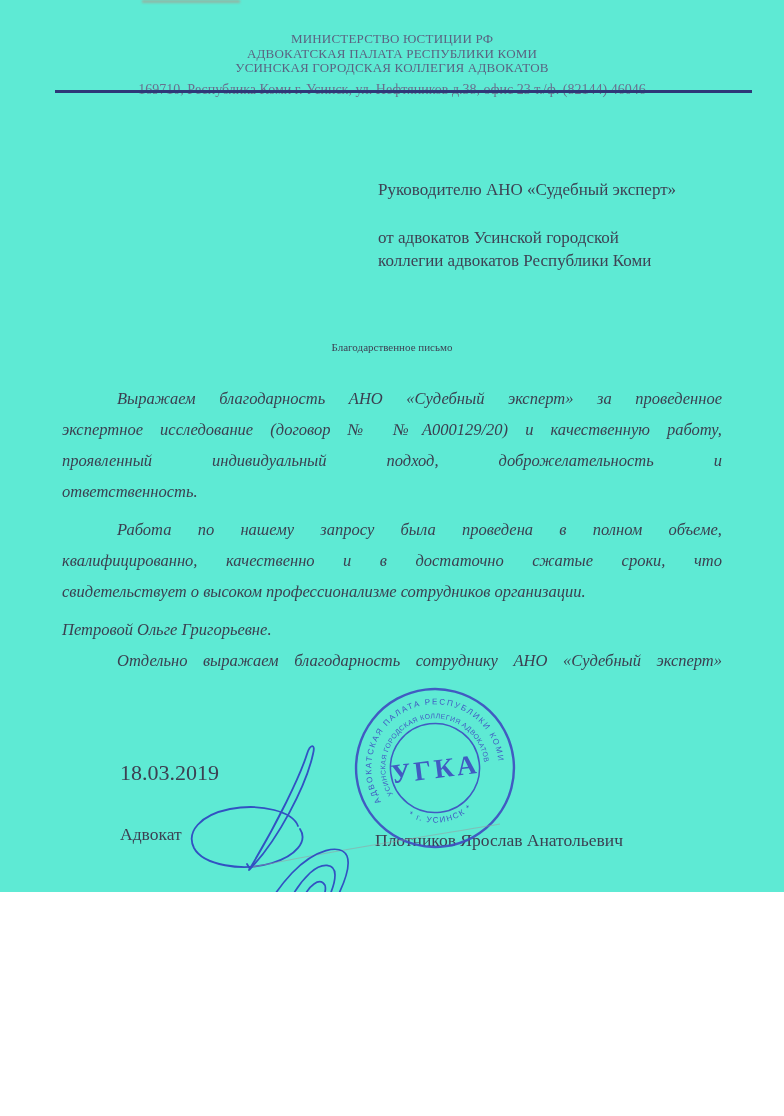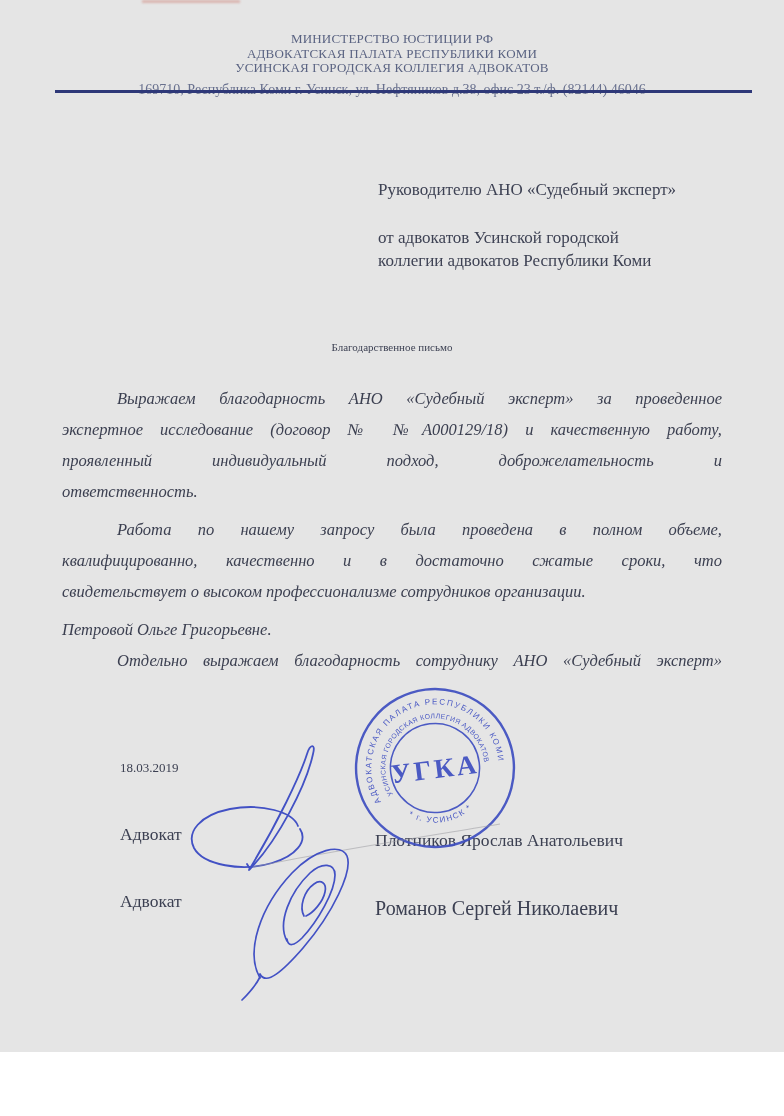--- a/index.html
+++ b/index.html
@@ -1,17 +1,17 @@
 <!DOCTYPE html>
 <html lang="ru"><head>
 <meta charset="utf-8">
 <style>
   html,body { margin:0; padding:0; background:#ffffff; }
   .page {
-    position:relative; width:784px; height:1052px; background:#e5e5e5;
+    position:relative; width:784px; height:892px; background:#5eead4;
     font-family:"Liberation Serif", serif; color:#3c4052; overflow:hidden;
   }
 
   
   .artifact-pink { position:absolute; left:142px; top:0; width:98px; height:3px;
     background:rgba(205,122,110,0.45); filter:blur(0.8px); }
   .artifact-gray { position:absolute; left:28px; top:1088px; width:90px; height:10px;
     background:rgba(120,120,130,0.10); filter:blur(3px); }
 
   
@@ -33,21 +33,21 @@
 
   
   .body-block { position:absolute; left:62px; top:383px; width:660px;
     font-size:16.5px; color:#3b3f50; }
   .paragraph { margin:0 0 7px 0; }
   .pline { line-height:31px; text-align:justify; text-align-last:justify;font-style:italic; }
   .pline.last { text-align-last:left; }
   .pline.first { text-indent:55px; }
 
   
-  .date      { position:absolute; left:120px; top:760px; font-size:13px; }
+  .date      { position:absolute; left:120px; top:760px; font-size:22px; }
   .sig-role1 { position:absolute; left:120px; top:824px; font-size:17.5px; }
   .sig-name1 { position:absolute; left:375px; top:830px; font-size:17.5px; }
   .sig-role2 { position:absolute; left:120px; top:891px; font-size:17.5px; }
   .sig-name2 { position:absolute; left:375px; top:897px; font-size:20px; }
 
   
   .stamp { position:absolute; left:352px; top:685px; width:166px; height:166px;
     transform:rotate(-7deg); opacity:0.92; }
   .stamp-ring-text { font-family:"Liberation Sans", sans-serif; fill:#3f4fc1; }
   .ring-outer { font-size:8px; letter-spacing:1.6px; }
@@ -80,21 +80,21 @@
     <div class="r1">Руководителю АНО «Судебный эксперт»</div>
     <div>от адвокатов Усинской городской</div>
     <div>коллегии адвокатов Республики Коми</div>
   </div>
 
   <div class="title">Благодарственное письмо</div>
 
   <div class="body-block">
       <div class="paragraph">
         <div class="pline first">Выражаем благодарность АНО «Судебный эксперт» за проведенное</div>
-        <div class="pline">экспертное исследование (договор № №А000129/18) и качественную работу,</div>
+        <div class="pline">экспертное исследование (договор № №А000129/20) и качественную работу,</div>
         <div class="pline">проявленный индивидуальный подход, доброжелательность и</div>
         <div class="pline last">ответственность.</div>
       </div>
       <div class="paragraph">
         <div class="pline first">Работа по нашему запросу была проведена в полном объеме,</div>
         <div class="pline">квалифицированно, качественно и в достаточно сжатые сроки, что</div>
         <div class="pline last">свидетельствует о высоком профессионализме сотрудников организации.</div>
       </div>
       <div class="paragraph">
         <div class="pline last">Петровой Ольге Григорьевне.</div>

